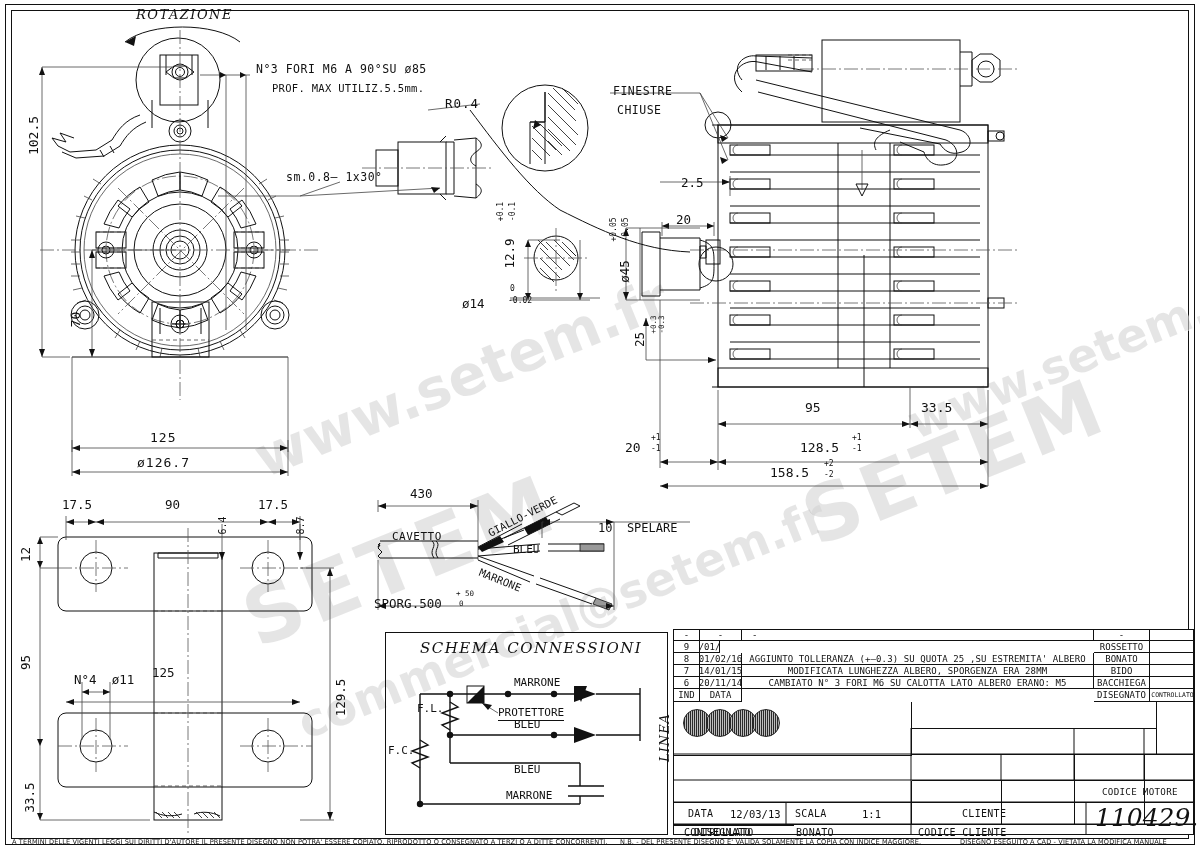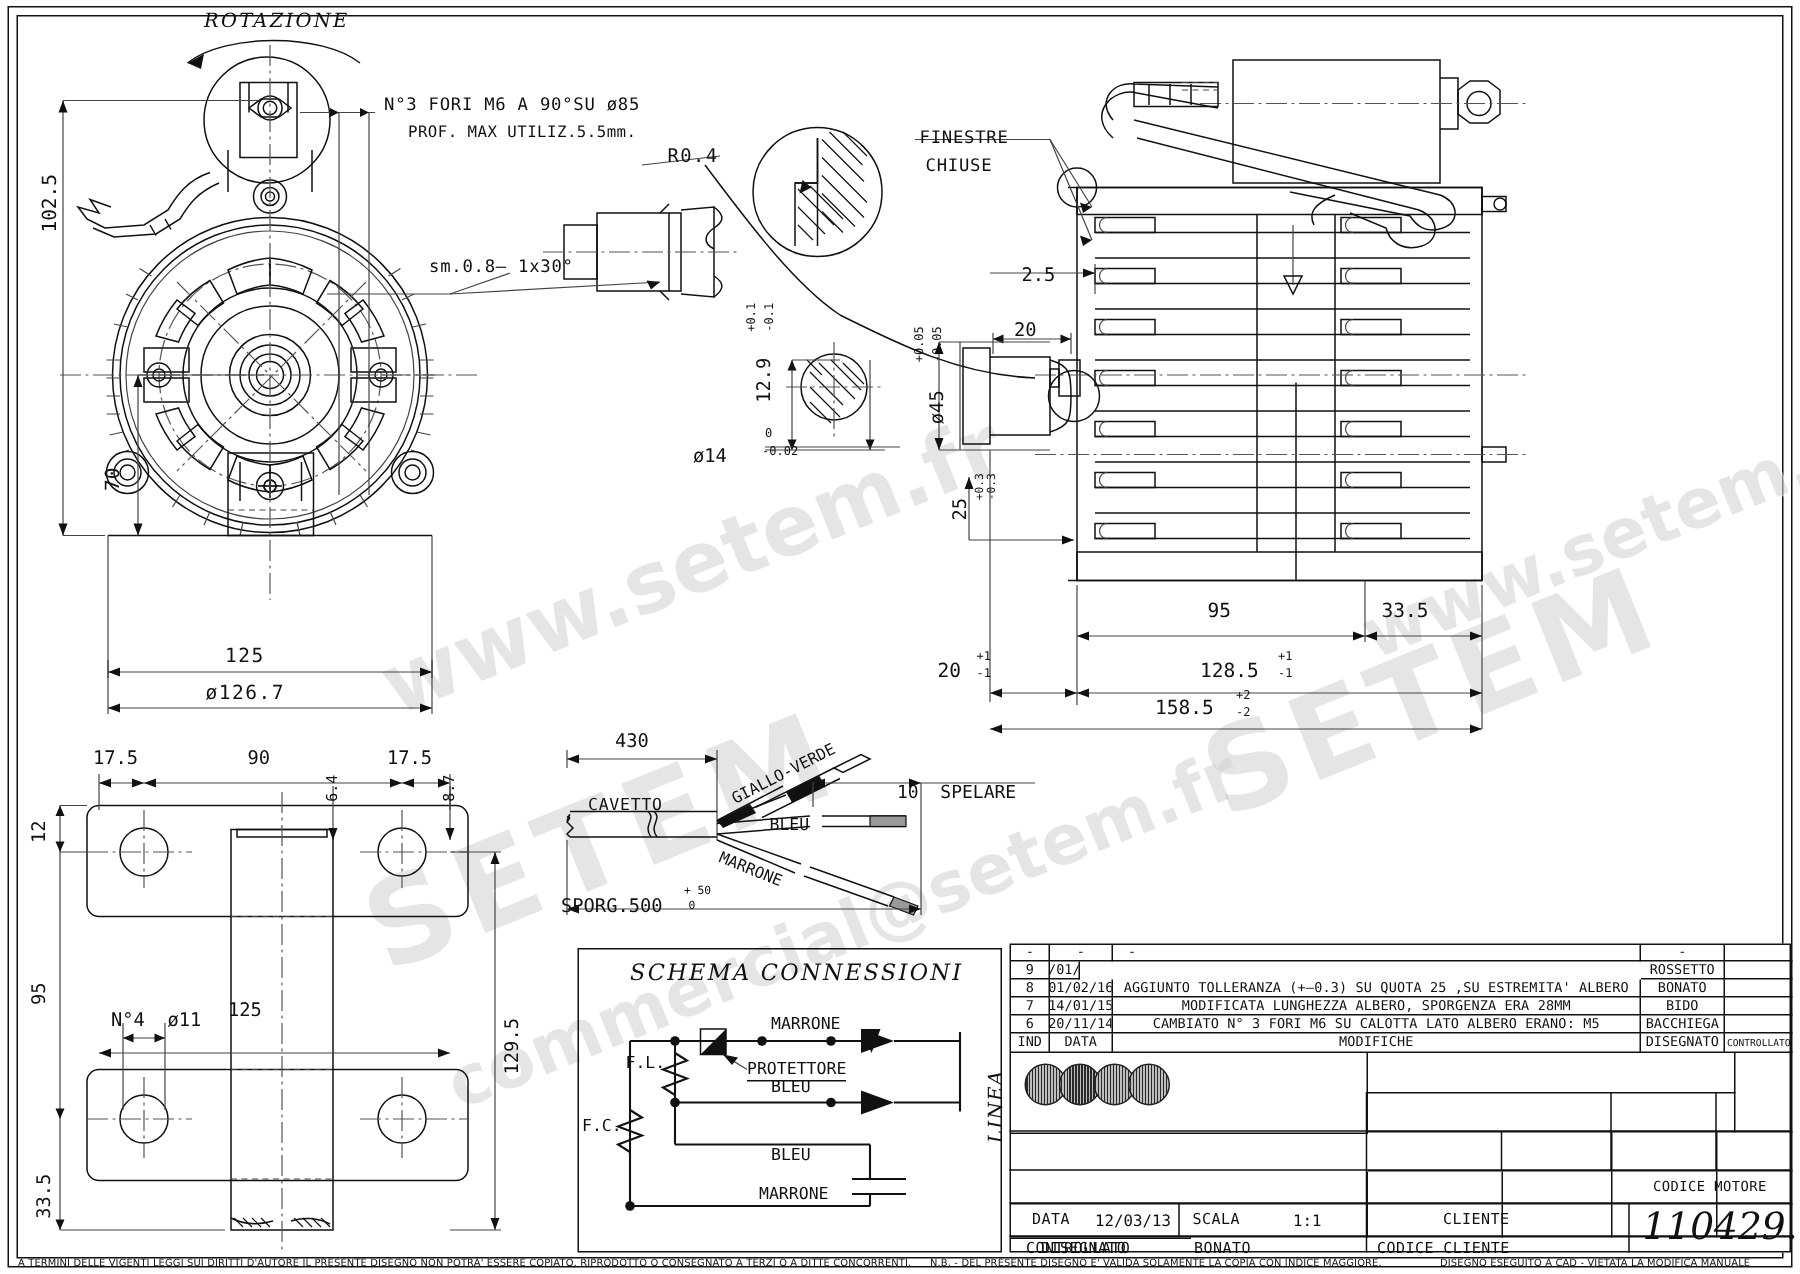--- a/index.html
+++ b/index.html
@@ -586,21 +586,20 @@
     <div class="cell brd-b c-ctr revsm" style="left:476px;top:35px;width:45px;height:12px;"></div>
 
     <div class="cell brd-r brd-b c-ctr revsm" style="left:0;top:47px;width:26px;height:12px;">6</div>
     <div class="cell brd-r brd-b c-ctr revsm" style="left:26px;top:47px;width:42px;height:12px;">20/11/14</div>
     <div class="cell brd-r brd-b c-ctr revtxt" style="left:68px;top:47px;width:352px;height:12px;">CAMBIATO N° 3 FORI M6 SU CALOTTA LATO ALBERO ERANO: M5</div>
     <div class="cell brd-r brd-b c-ctr revsm" style="left:420px;top:47px;width:56px;height:12px;">BACCHIEGA</div>
     <div class="cell brd-b c-ctr revsm" style="left:476px;top:47px;width:45px;height:12px;"></div>
 
     <div class="cell brd-r brd-b c-ctr revsm" style="left:0;top:59px;width:26px;height:13px;">IND</div>
     <div class="cell brd-r brd-b c-ctr revsm" style="left:26px;top:59px;width:42px;height:13px;">DATA</div>
-    <div class="cell brd-r brd-b c-ctr revtxt" style="left:68px;top:59px;width:352px;height:13px;">MODIFICHE</div>
     <div class="cell brd-r brd-b c-ctr revsm" style="left:420px;top:59px;width:56px;height:13px;">DISEGNATO</div>
     <div class="cell brd-b c-ctr revsm" style="left:476px;top:59px;width:45px;height:13px;font-size:6.4px;">CONTROLLATO</div>
 
     <div class="cell brd-r brd-b" style="left:0;top:72px;width:238px;height:54px;"></div>
     <div class="logoroll" style="left:9px;top:79px;width:26px;height:26px;"></div>
     <div class="logoroll" style="left:32px;top:79px;width:26px;height:26px;"></div>
     <div class="logoroll" style="left:55px;top:79px;width:26px;height:26px;"></div>
     <div class="logoroll" style="left:78px;top:79px;width:26px;height:26px;"></div>
 
     <div class="cell brd-b" style="left:238px;top:72px;width:245px;height:27px;border-right:1px solid #111;"></div>

